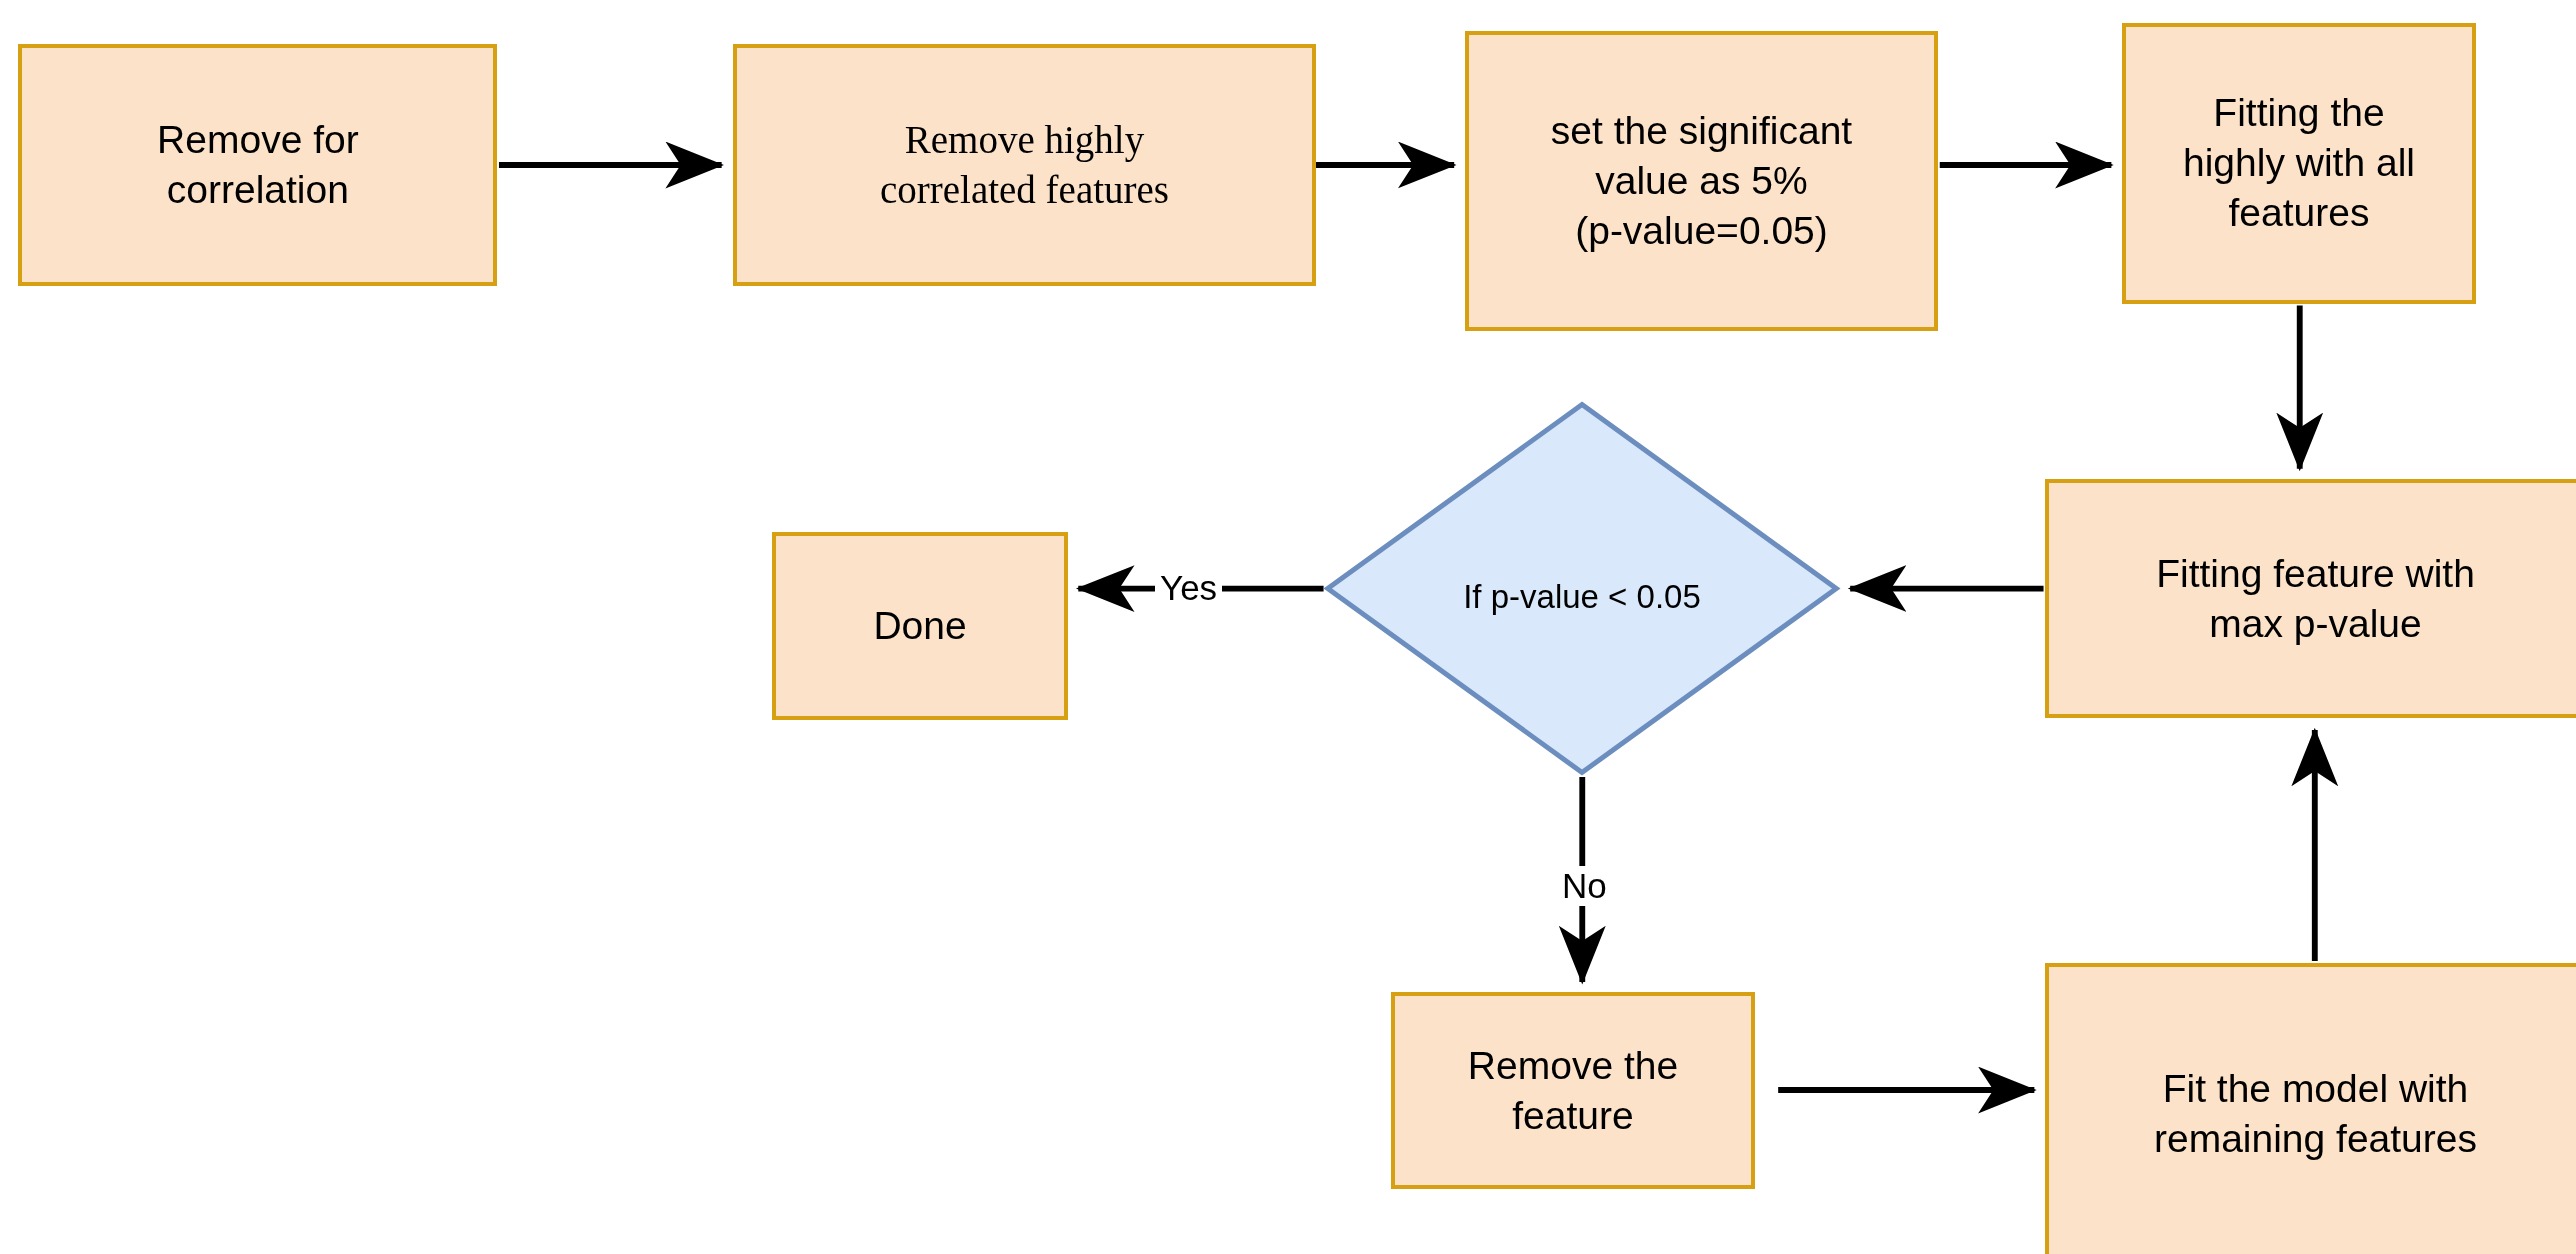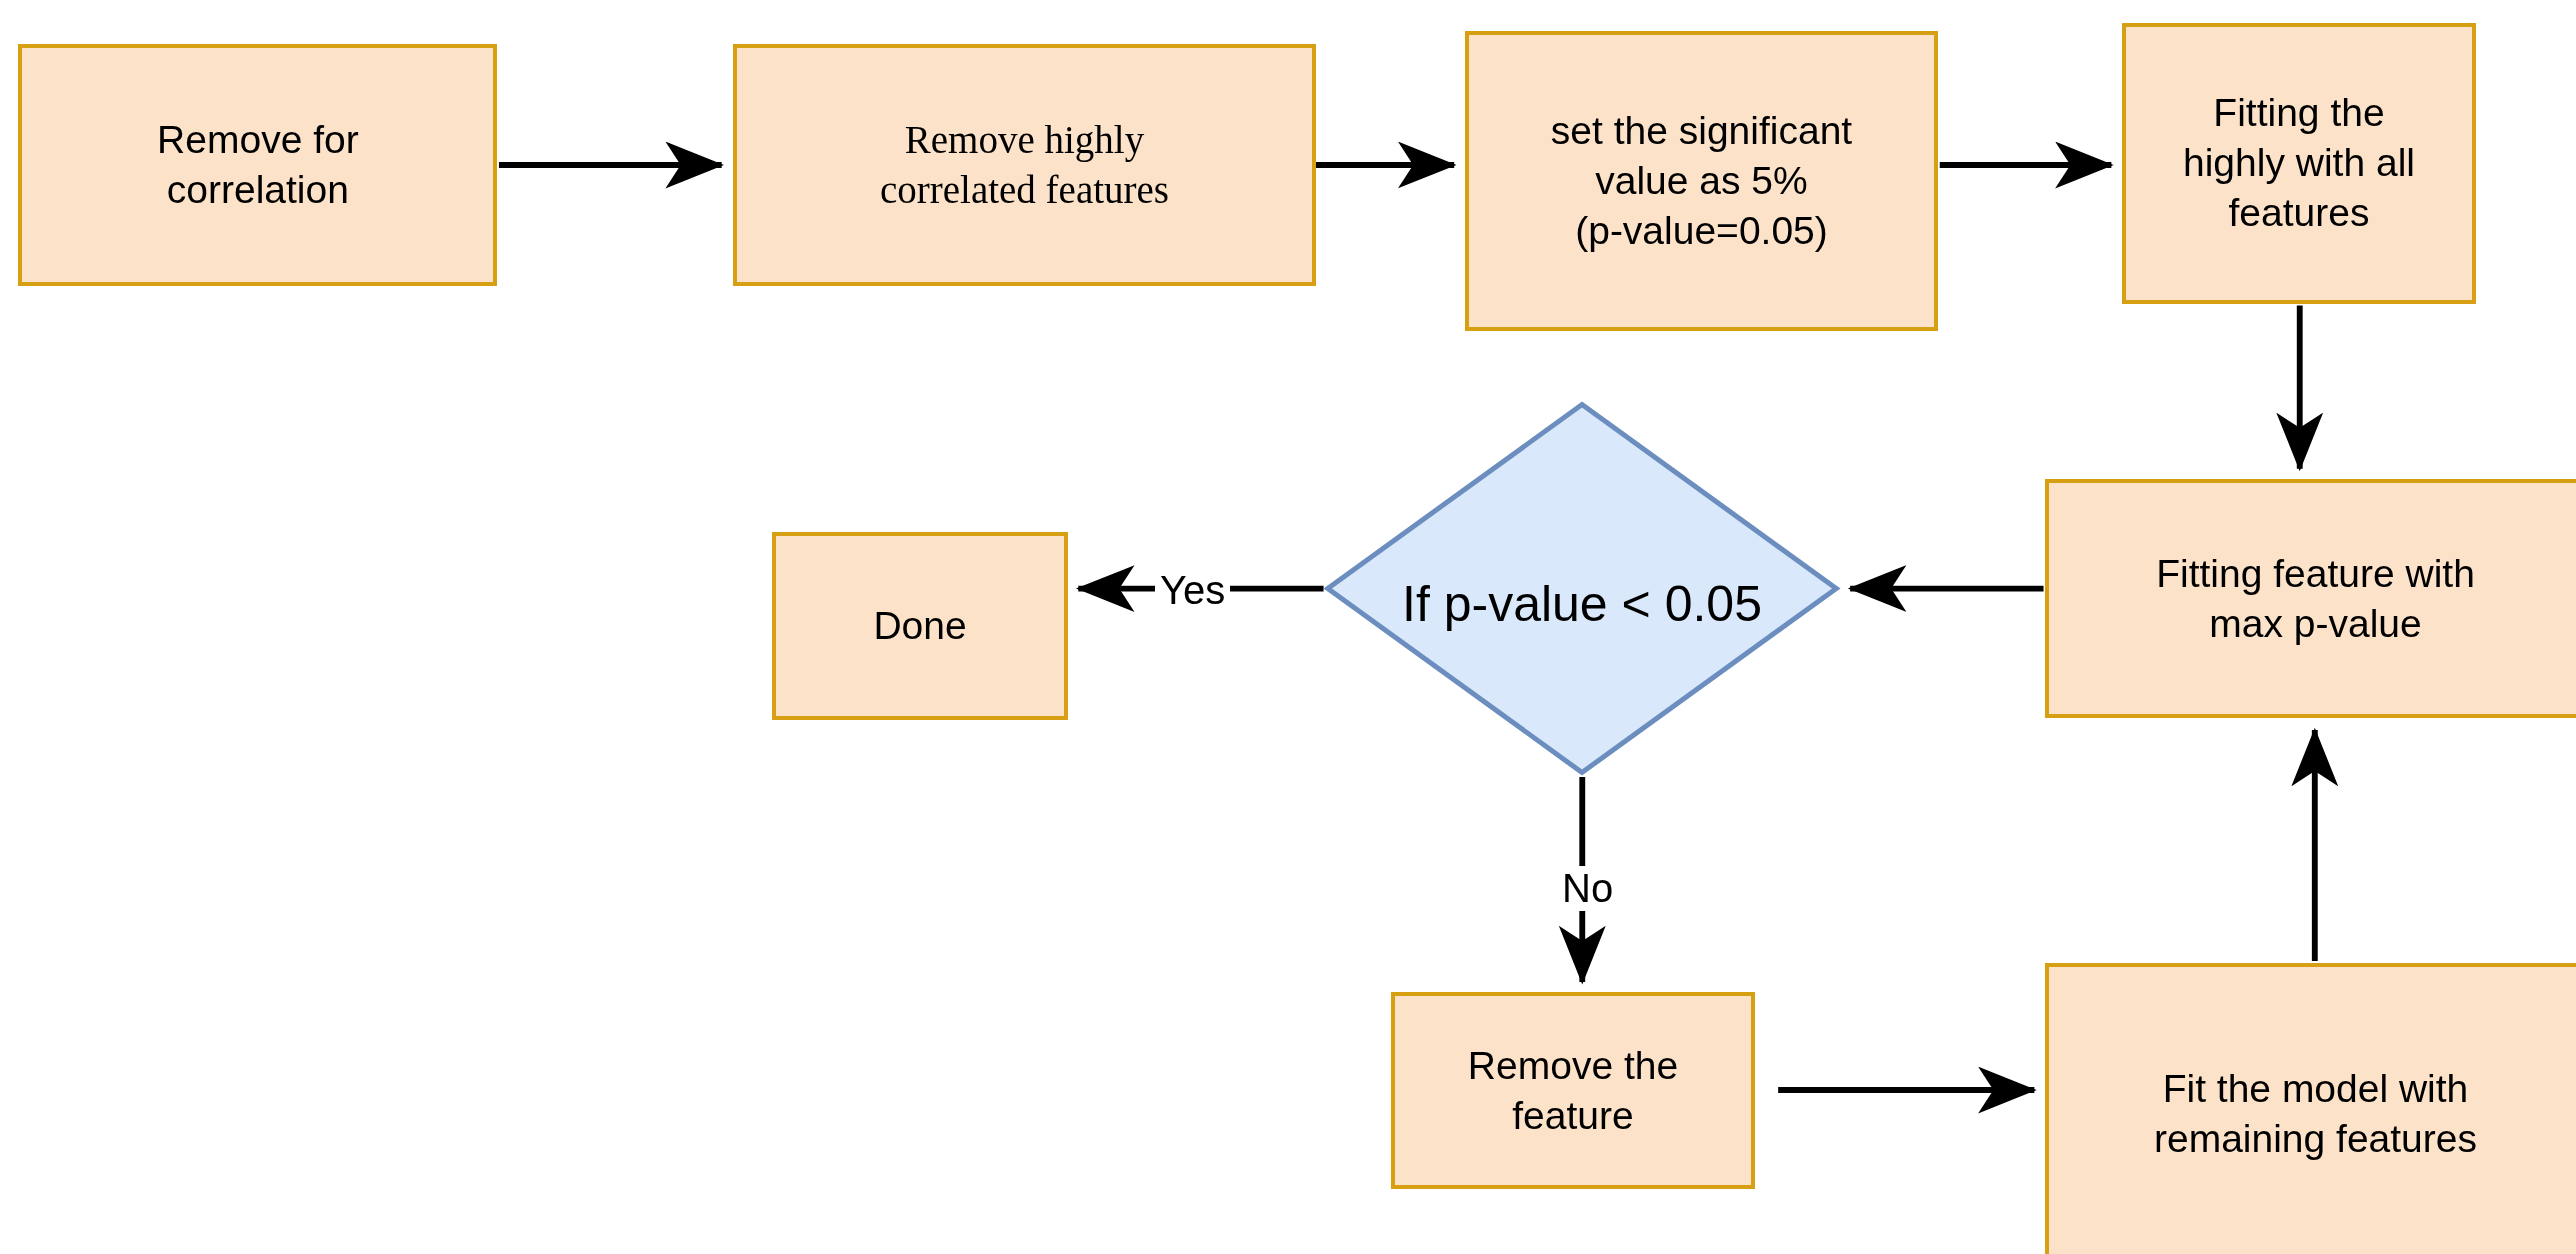--- a/index.html
+++ b/index.html
@@ -42,42 +42,42 @@
   }
   .decision-wrap svg {
     position: absolute;
     left: 0;
     top: 0;
     overflow: visible;
   }
   .decision-label {
     position: absolute;
     left: 0;
-    top: 15px;
+    top: 8px;
     width: 100%;
     height: 100%;
     display: flex;
     align-items: center;
     justify-content: center;
-    font-size: 50px;
+    font-size: 33px;
     color: #000000;
     text-align: center;
     pointer-events: none;
   }
   .edge-layer {
     position: absolute;
     left: 0;
     top: 0;
     width: 2576px;
     height: 1255px;
     z-index: 1;
   }
   .edge-label {
     position: absolute;
-    font-size: 40px;
+    font-size: 35px;
     color: #000000;
     background: #ffffff;
     padding: 0 5px;
     z-index: 2;
     white-space: nowrap;
   }
 </style>
 </head>
 <body>
 

